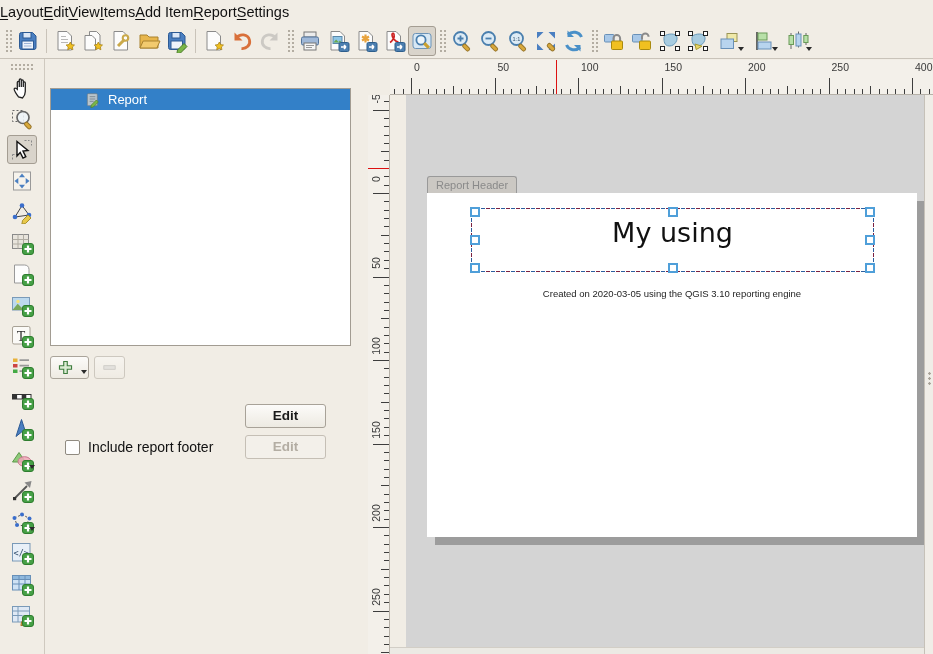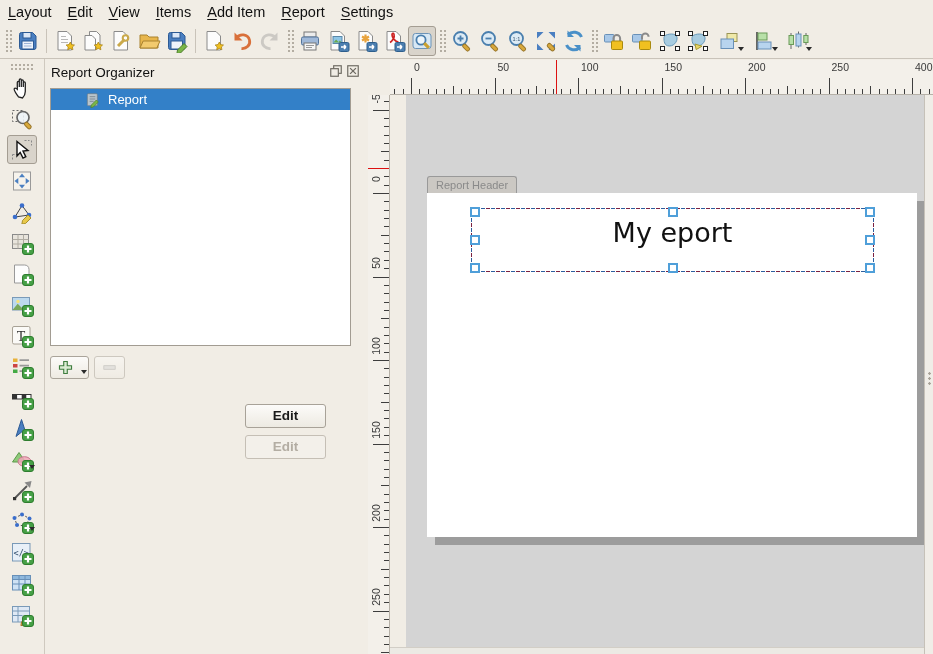--- a/index.html
+++ b/index.html
@@ -1,21 +1,21 @@
 <!DOCTYPE html>
 <html><head>
 <meta charset="utf-8">
 <style>
   * { margin:0; padding:0; box-sizing:border-box; }
   html,body { width:933px; height:654px; overflow:hidden; }
   body { font-family:"Liberation Sans", sans-serif; background:#f1ede5; color:#1a1a1a; position:relative; }
 
   
   #menubar { position:absolute; left:0; top:0; width:933px; height:24px; background:#f1ede5; display:flex; align-items:center; }
-  .menu-item { padding:3px 8px; font-size:14.5px; color:#111; cursor:default; white-space:nowrap; }
+  .menu-item { padding:3px 0; font-size:14.5px; color:#111; cursor:default; white-space:nowrap; }
   .menu-item u { text-decoration:underline; text-underline-offset:2px; }
 
   
   #toolbar-top { position:absolute; left:0; top:24px; width:933px; height:35px; background:#f1ede5; border-bottom:1px solid #c9c3b9; display:flex; align-items:center; padding-left:2px; }
   .grip { width:8px; height:26px; margin:0 2px; background-image:radial-gradient(#b3ada2 1px, transparent 1.2px); background-size:4px 4px; background-position:1px 1px; }
   .tsep { width:1px; height:24px; background:#c9c3b9; margin:0 4px; }
   .tbtn { width:28px; height:30px; display:flex; align-items:center; justify-content:center; border:1px solid transparent; border-radius:3px; position:relative; flex:0 0 auto; }
   .tbtn svg { display:block; }
   .tbtn.pressed { background:#d9d4cb; border-color:#a49d92; }
   .tbtn.disabled { opacity:.40; filter:grayscale(85%); }
@@ -452,37 +452,20 @@
         <rect x="2.5" y="3.5" width="17" height="15.5" fill="#dfe9f5" stroke="#7a9ab8"></rect>
         <path d="M2.5 8h17M2.5 12.5h10M8 3.5V19" stroke="#7a9ab8"></path>
         <path d="M11.5 19l6.5-6.5 3 3-6.5 6.5-3.6.6z" fill="#e8a33d" stroke="#a8742a"></path>
         <rect x="12.5" y="12.5" width="11" height="11" rx="2.5" fill="#46a046" stroke="#2f7d2f"></rect>
         <path d="M18 14.5v7M14.5 18h7" stroke="#fff" stroke-width="2.2"></path>
       </svg>
     </div>
   </div>
 
 <div id="panel">
-  <div id="panel-header">
-    <span id="panel-title">Report Organizer</span>
-    <span class="dock-btns">
-      <span class="dock-btn">
-          <svg viewBox="0 0 24 24" width="14" height="14">
-            <rect x="8" y="3" width="13" height="13" fill="#f1ede5" stroke="#6e6a62" stroke-width="2"></rect>
-            <rect x="3" y="8" width="13" height="13" fill="#f1ede5" stroke="#6e6a62" stroke-width="2"></rect>
-          </svg>
-        </span>
-      <span class="dock-btn">
-          <svg viewBox="0 0 24 24" width="14" height="14">
-            <rect x="3" y="3" width="18" height="18" fill="none" stroke="#6e6a62" stroke-width="2"></rect>
-            <path d="M7 7l10 10M17 7L7 17" stroke="#6e6a62" stroke-width="2.2"></path>
-          </svg>
-        </span>
-    </span>
-  </div>
   <div id="tree">
       <div class="tree-row selected" style="background: rgb(51, 128, 200);">
         <span class="ticon">
           <svg viewBox="0 0 24 24" width="16" height="16">
             <rect x="3.5" y="2.5" width="15" height="18" rx="1.5" fill="#b8c4cc" stroke="#6e7a82"></rect>
             <path d="M7 7h8.5M7 10.5h8.5M7 14h6" stroke="#647078"></path>
             <path d="M9.5 19.5l7.5-7.5 3 3-7.5 7.5-3.8.8z" fill="#7ab648" stroke="#4d7d2a"></path>
           </svg>
         </span>
         <span>Report</span>
@@ -495,20 +478,24 @@
         </svg>
       <span class="caret"></span>
     </div>
     <div class="pbtn disabled" id="remove-btn">
       <svg viewBox="0 0 24 24" width="17" height="17">
           <rect x="4" y="9.5" width="16" height="5" fill="#d6d6d6" stroke="#9a9a9a"></rect>
         </svg>
     </div>
   </div>
   <div class="edit-btn" style="top:345px;">Edit</div>
+  <div class="check-row" style="top:376px;">
+    <span class="checkbox"></span>
+    <span class="check-label">Include report footer</span>
+  </div>
   <div class="edit-btn disabled" style="top:376px;">Edit</div>
 </div>
 
 <div id="workspace">
   <div id="corner"></div>
   <div id="hruler">
       <div class="htick" style="left: 4.3px; height: 5px;"></div>
       <div class="htick" style="left: 12.7px; height: 5px;"></div>
       <div class="htick" style="left: 21px; height: 16px;"></div>
       <div class="hlabel" style="left: 24px;">0</div>
@@ -660,29 +647,30 @@
       <div class="vmarker" style="top: 73px; background: rgb(221, 17, 17);"></div>
     </div>
   <div id="viewport">
     <div id="page-tab">Report Header</div>
     <div id="page">
       <div id="selection">
         <div class="dash top"></div>
           <div class="dash bottom"></div>
         <div class="dash v left"></div>
           <div class="dash v right"></div>
-        <div id="page-title">My eport</div>
+        <div id="page-title">My using</div>
       <div class="handle" style="border-color: rgb(79, 159, 217); left: calc(0% - 1px); top: calc(0% - 1px);"></div>
           <div class="handle" style="border-color: rgb(79, 159, 217); left: calc(50% - 5px); top: calc(0% - 1px);"></div>
           <div class="handle" style="border-color: rgb(79, 159, 217); left: calc(100% - 9px); top: calc(0% - 1px);"></div>
           <div class="handle" style="border-color: rgb(79, 159, 217); left: calc(0% - 1px); top: calc(50% - 5px);"></div>
           <div class="handle" style="border-color: rgb(79, 159, 217); left: calc(100% - 9px); top: calc(50% - 5px);"></div>
           <div class="handle" style="border-color: rgb(79, 159, 217); left: calc(0% - 1px); top: calc(100% - 9px);"></div>
           <div class="handle" style="border-color: rgb(79, 159, 217); left: calc(50% - 5px); top: calc(100% - 9px);"></div>
           <div class="handle" style="border-color: rgb(79, 159, 217); left: calc(100% - 9px); top: calc(100% - 9px);"></div>
         </div>
+      <div id="subtitle">Created on 2020-03-05 using the QGIS 3.10 reporting engine</div>
     </div>
   </div>
   <div id="vscroll">
       <div class="dots"></div>
     </div>
   <div id="hscroll"></div>
 </div>
 
 </body></html>

